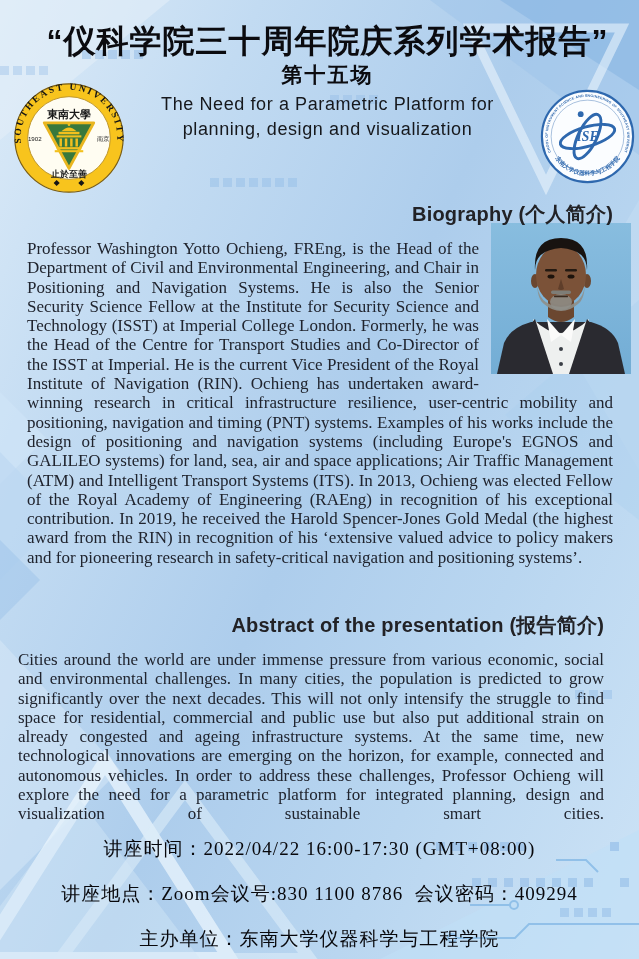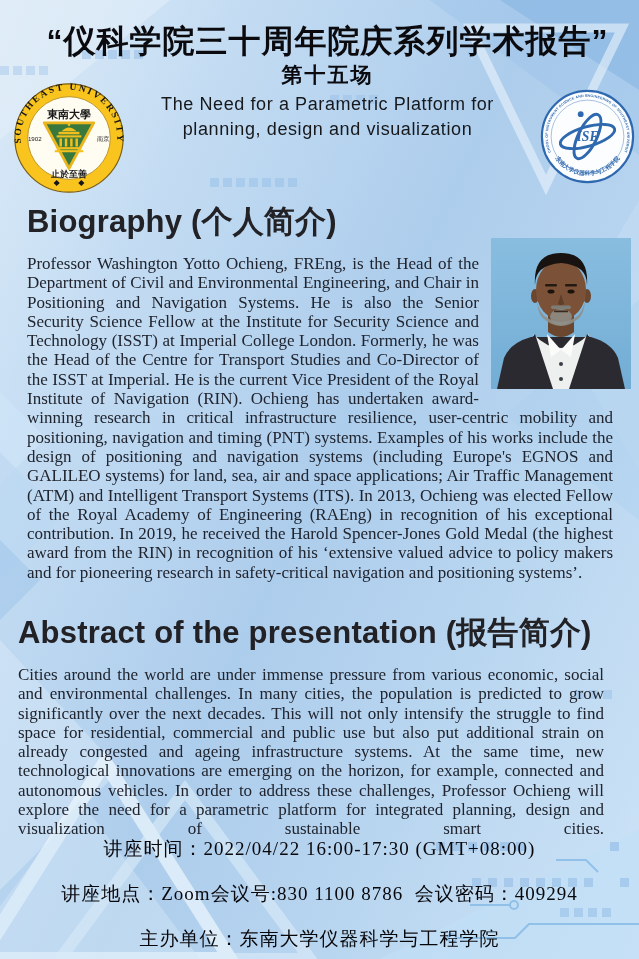--- a/index.html
+++ b/index.html
@@ -15,21 +15,21 @@
   .title-cn{font-size:32px;font-weight:800;color:#0b0b0f;line-height:1.32;letter-spacing:1px;}
   .session-cn{font-size:21px;font-weight:800;color:#0b0b0f;line-height:1.25;letter-spacing:2px;font-family:Liberation Serif, serif;}
   .title-en{margin-top:6px;font-size:26px;font-weight:800;color:#060608;letter-spacing:.5px;}
   .subtitle{font-size:18px;line-height:1.35;letter-spacing:.6px;color:#16181c;font-weight:500;margin-top:4px;}
   
   .logo-seu{left:12px;top:81px;width:114px;height:114px;}
   .logo-ise{left:539px;top:88px;width:97px;height:97px;}
   
   .bio{left:27px;top:201px;width:586px;}
   .abs{left:18px;top:612px;width:586px;}
-  .sec-heading{margin:0 0 11px 0;font-size:31px;font-weight:800;color:#222226;letter-spacing:.2px;}
+  .sec-heading{margin:0 0 11px 0;font-size:20px;font-weight:800;color:#222226;letter-spacing:.2px;text-align:right;}
   .body-text{font-family:"Liberation Serif","DejaVu Serif",serif;font-size:17px;line-height:19.3px;
     color:#20242e;text-align:justify;margin:0;}
   .abs .body-text{text-align-last:justify;}
   .bio-photo{float:right;width:140px;height:151px;margin:-16px -18px 18px 12px;display:block;}
   
   .footer{left:0;right:0;top:836px;text-align:center;}
   .f-line{font-family:"Liberation Serif","DejaVu Serif",serif;font-size:19px;color:#08080c;
     letter-spacing:1px;white-space:pre-wrap;}
   .f-line + .f-line{margin-top:19px;}
 </style>

